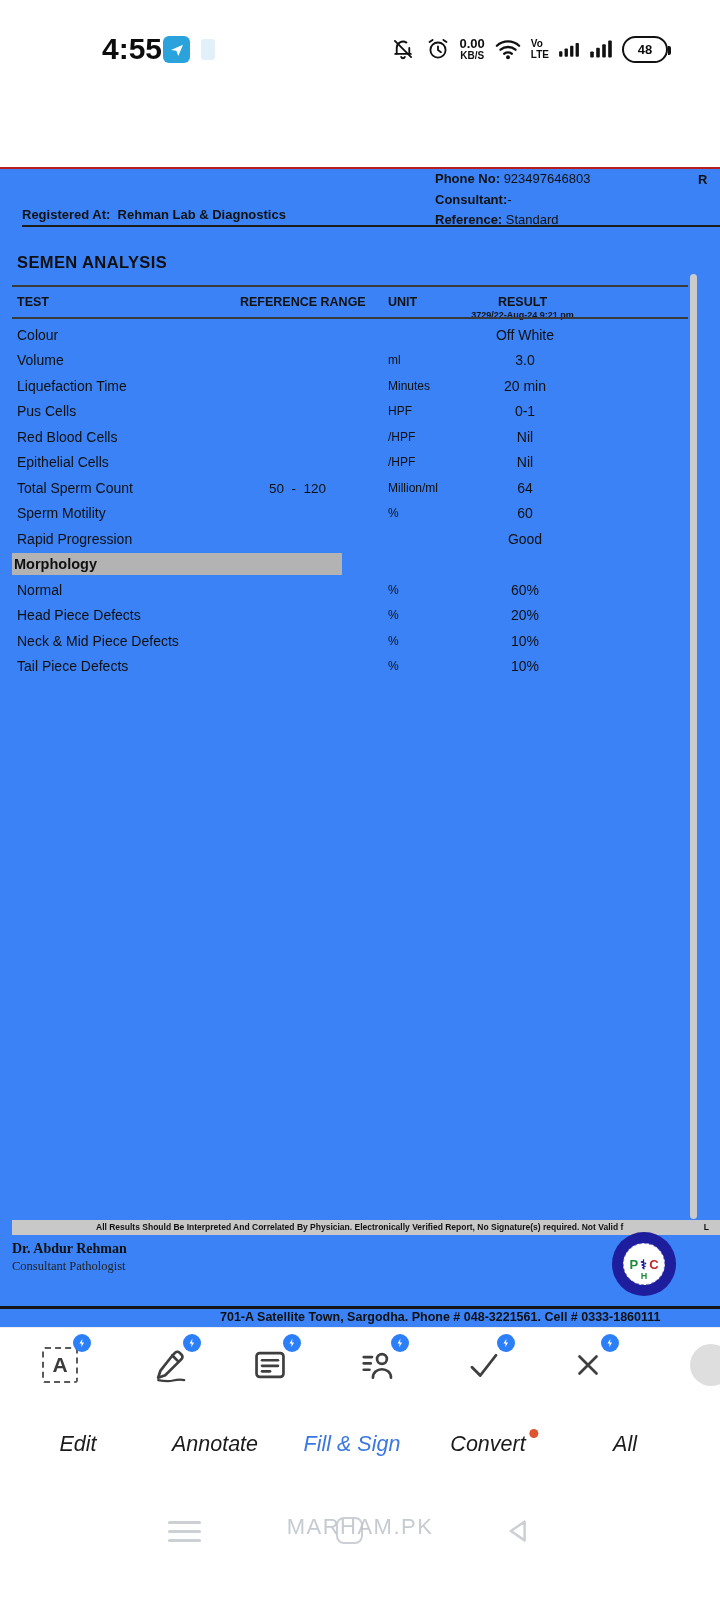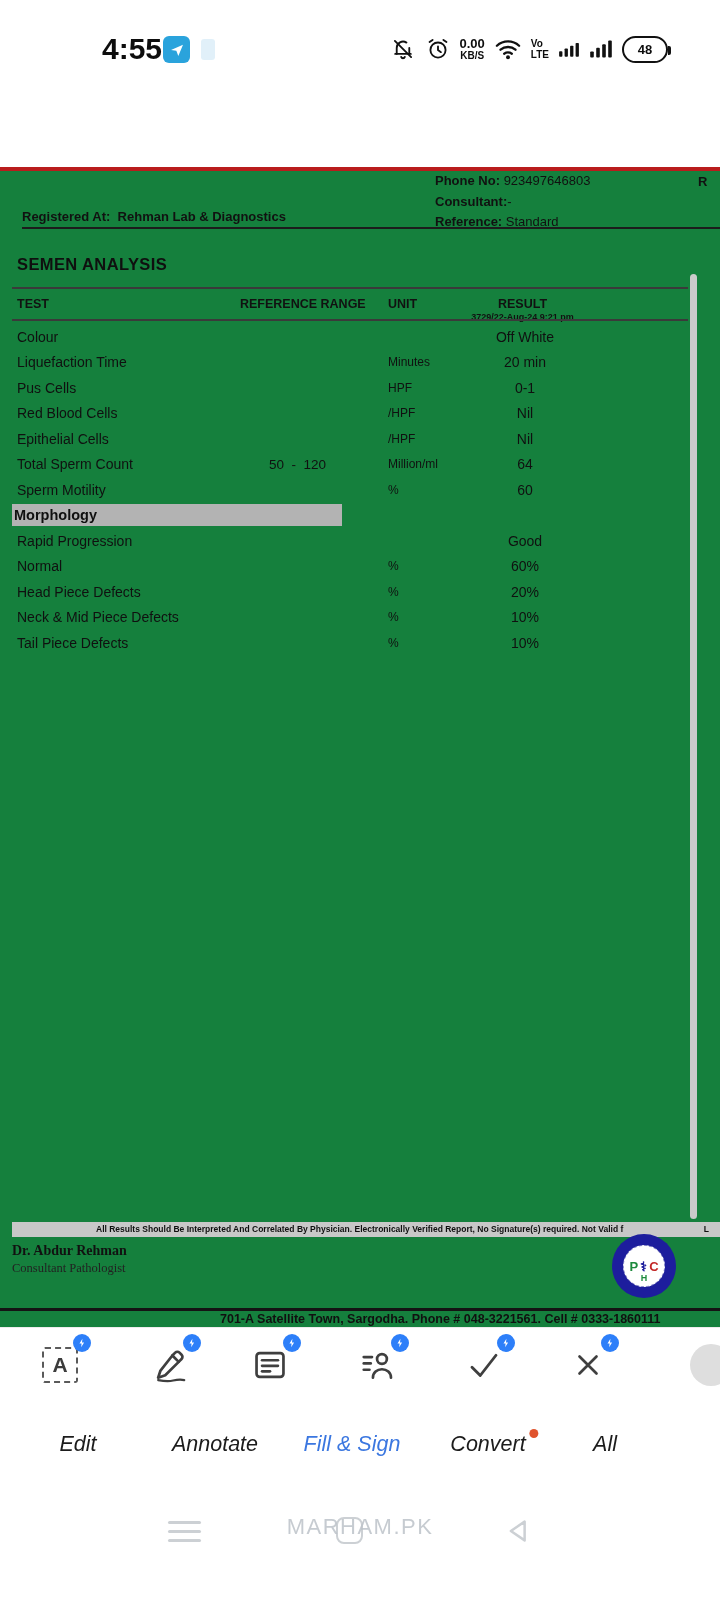--- a/index.html
+++ b/index.html
@@ -24,21 +24,21 @@
 
   
   .app-toolbar { position:absolute; top:90px; left:0; width:720px; height:71px; background:#fff; }
   .back-btn { position:absolute; left:36px; top:98px; width:38px; height:38px; }
   .page-box { position:absolute; left:291px; top:97px; width:40px; height:40px; border:2.5px solid #2c2c2c; border-radius:7px; display:flex; align-items:center; justify-content:center; font-size:21px; color:#1d1d1d; }
   .tb-icon { position:absolute; top:98px; width:40px; height:40px; display:flex; align-items:center; justify-content:center; }
   .overflow-dots { position:absolute; left:648px; top:99px; width:14px; height:38px; display:flex; flex-direction:column; align-items:center; justify-content:center; gap:6px; }
   .overflow-dots i { width:5.5px; height:5.5px; background:#2a2a2a; border-radius:50%; }
 
   
-  .doc-page { position:absolute; top:161px; left:0; width:720px; height:1160px; background:#15803d; border-top:4px solid #b91c1c; overflow:hidden; }
+  .doc-page { position:absolute; top:161px; left:0; width:720px; height:1160px; background:#3b82f6; border-top:2px solid #b91c1c; overflow:hidden; }
   .hdr-right { position:absolute; left:435px; top:0px; font-size:13px; line-height:20.5px; color:#111; }
   .hdr-right b { font-weight:700; }
   .hdr-clip { position:absolute; left:698px; top:3px; font-size:13px; font-weight:700; }
   .registered { position:absolute; left:22px; top:38px; font-size:13px; font-weight:700; color:#111; }
   .rule1 { position:absolute; left:22px; right:0; top:56px; height:2px; background:#1c1c1c; }
   .doc-title { position:absolute; left:17px; top:84px; font-size:16.5px; font-weight:700; letter-spacing:.4px; color:#0f0f0f; }
   .rule2 { position:absolute; left:12px; width:676px; top:116px; height:1.5px; background:#3a3a3a; }
   .thead { position:absolute; top:126px; left:0; width:720px; font-size:12.5px; font-weight:700; color:#111; }
   .th-test { position:absolute; left:17px; }
   .th-range { position:absolute; left:240px; }
@@ -217,20 +217,26 @@
     <div class="rule3"></div>
 
     <div class="rows">
     <div class="trow">
       <span class="c-test">Colour</span>
       <span class="c-range"></span>
       <span class="c-unit"></span>
       <span class="c-result">Off White</span>
     </div>
 
+    <div class="trow">
+      <span class="c-test">Volume</span>
+      <span class="c-range"></span>
+      <span class="c-unit">ml</span>
+      <span class="c-result">3.0</span>
+    </div>
 
     <div class="trow">
       <span class="c-test">Liquefaction Time</span>
       <span class="c-range"></span>
       <span class="c-unit">Minutes</span>
       <span class="c-result">20 min</span>
     </div>
 
 
     <div class="trow">
@@ -261,32 +267,32 @@
       <span class="c-result">64</span>
     </div>
 
     <div class="trow">
       <span class="c-test">Sperm Motility</span>
       <span class="c-range"></span>
       <span class="c-unit">%</span>
       <span class="c-result">60</span>
     </div>
 
+    <div class="trow">
+      <span class="c-test">Rapid Progression</span>
+      <span class="c-range"></span>
+      <span class="c-unit"></span>
+      <span class="c-result">Good</span>
+    </div>
+
     <div class="trow section">
       <span class="c-test">Morphology</span>
       <span class="c-range"></span>
       <span class="c-unit"></span>
       <span class="c-result"></span>
-    </div>
-
-    <div class="trow">
-      <span class="c-test">Rapid Progression</span>
-      <span class="c-range"></span>
-      <span class="c-unit"></span>
-      <span class="c-result">Good</span>
     </div>
 
     <div class="trow">
       <span class="c-test">Normal</span>
       <span class="c-range"></span>
       <span class="c-unit">%</span>
       <span class="c-result">60%</span>
     </div>
 
     <div class="trow">
@@ -415,21 +421,21 @@
   </div>
 
   <div class="tabs-bar">
     <span class="tab" style="left:78px">Edit</span>
     <span class="tab" style="left:215px">Annotate</span>
     <span class="tab active" style="left:352px">Fill &amp; Sign</span>
     <span class="tab" style="left:488px">
       <span>Convert</span>
       <i class="dot"></i>
     </span>
-    <span class="tab" style="left:605px">All</span>
+    <span class="tab" style="left:625px">All</span>
   </div>
 
   <div class="nav-bar">
     <div class="nav-hamburger">
       <i></i>
         <i></i>
         <i></i>
     </div>
     <div class="nav-home"></div>
     <div class="nav-back">

